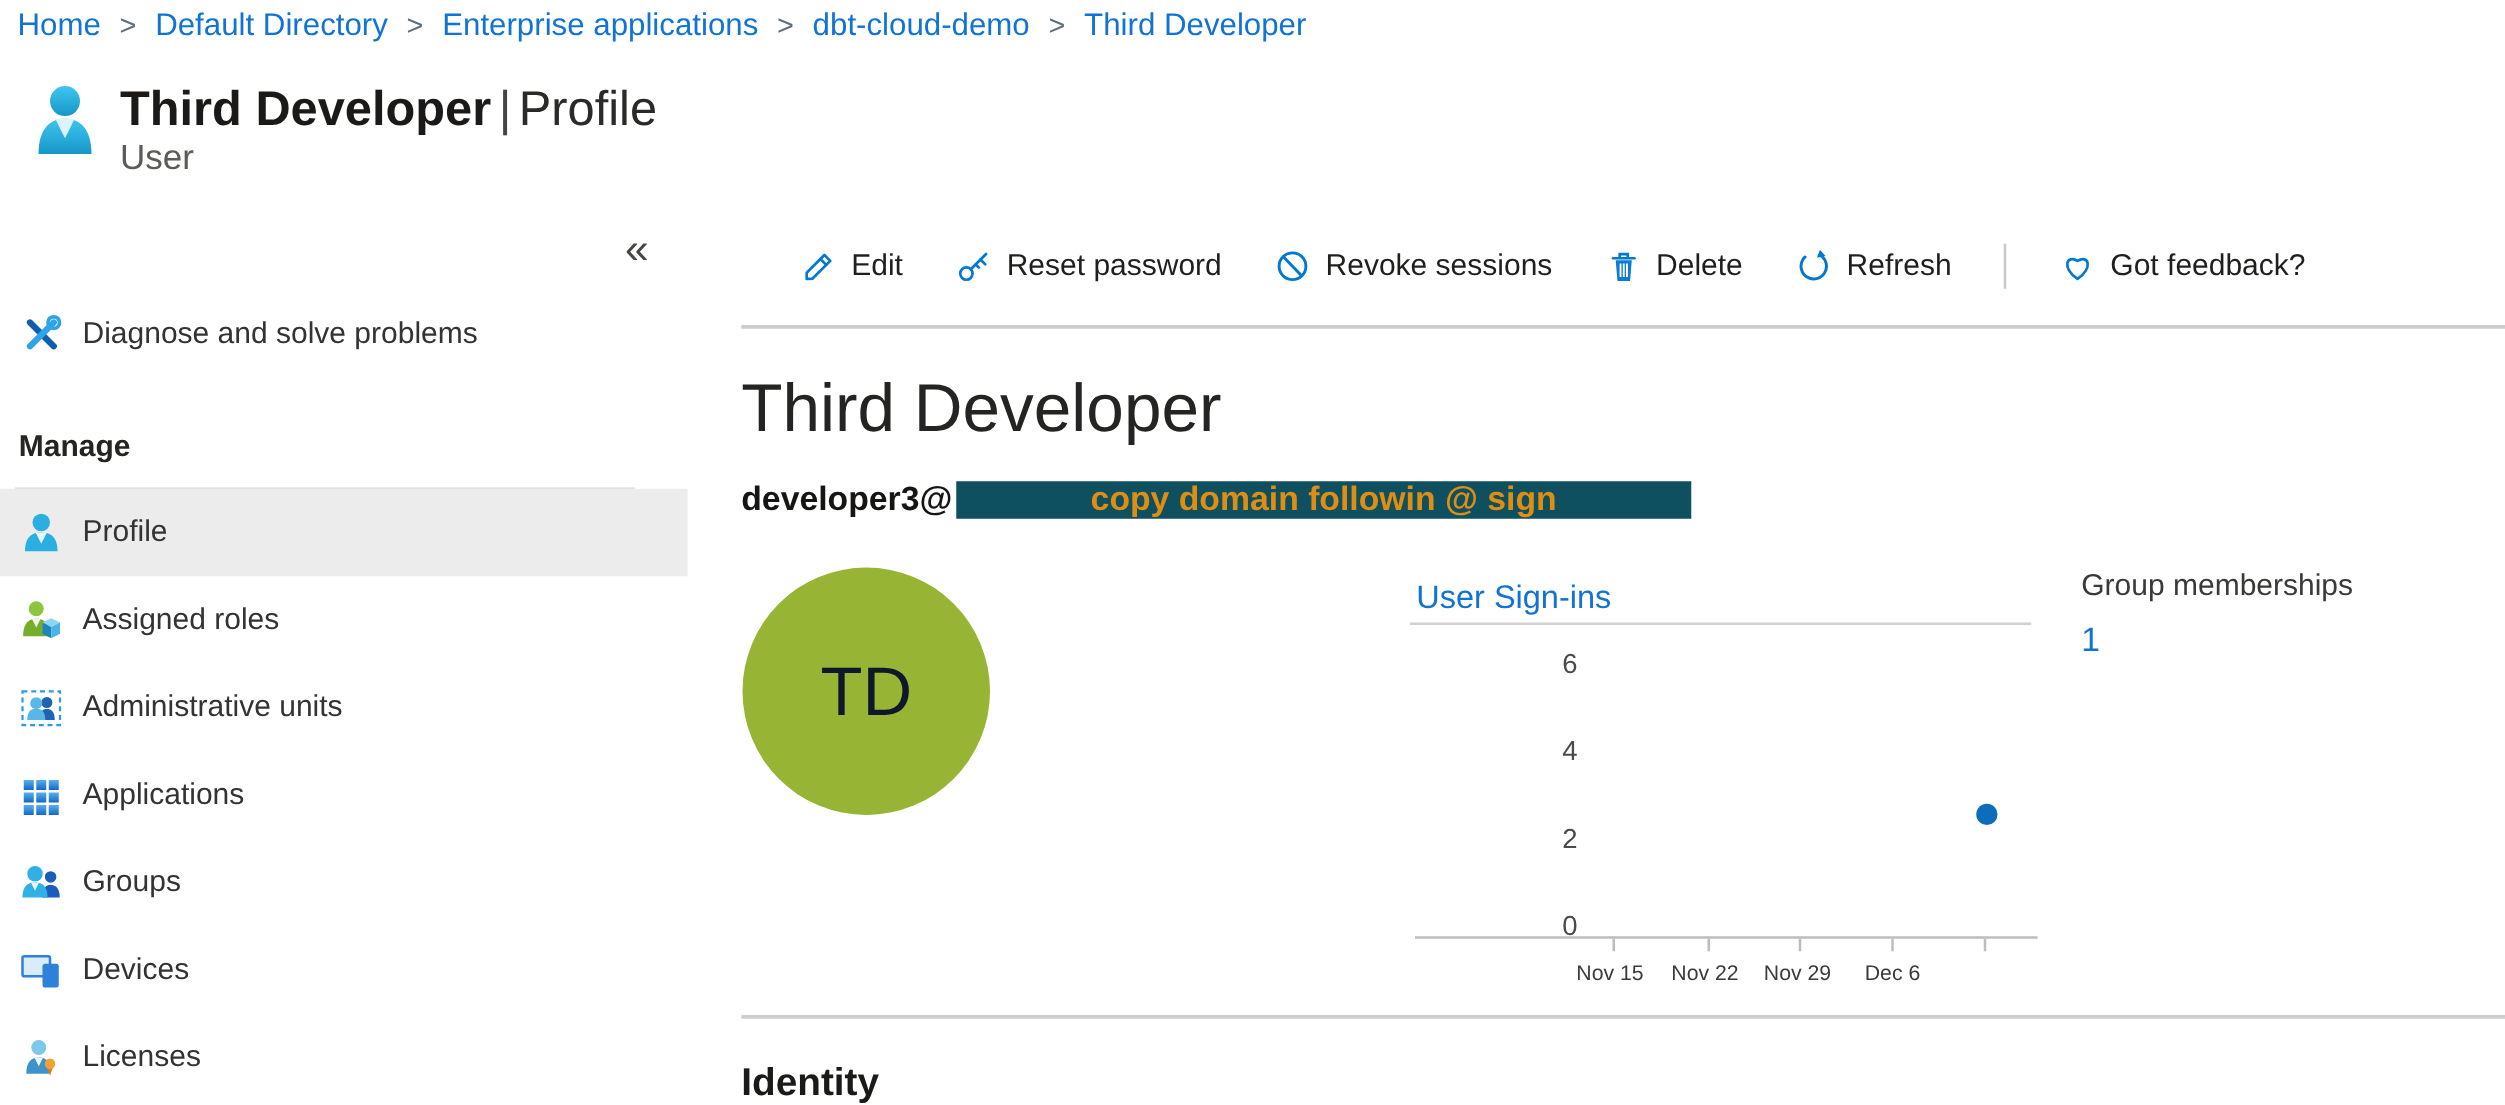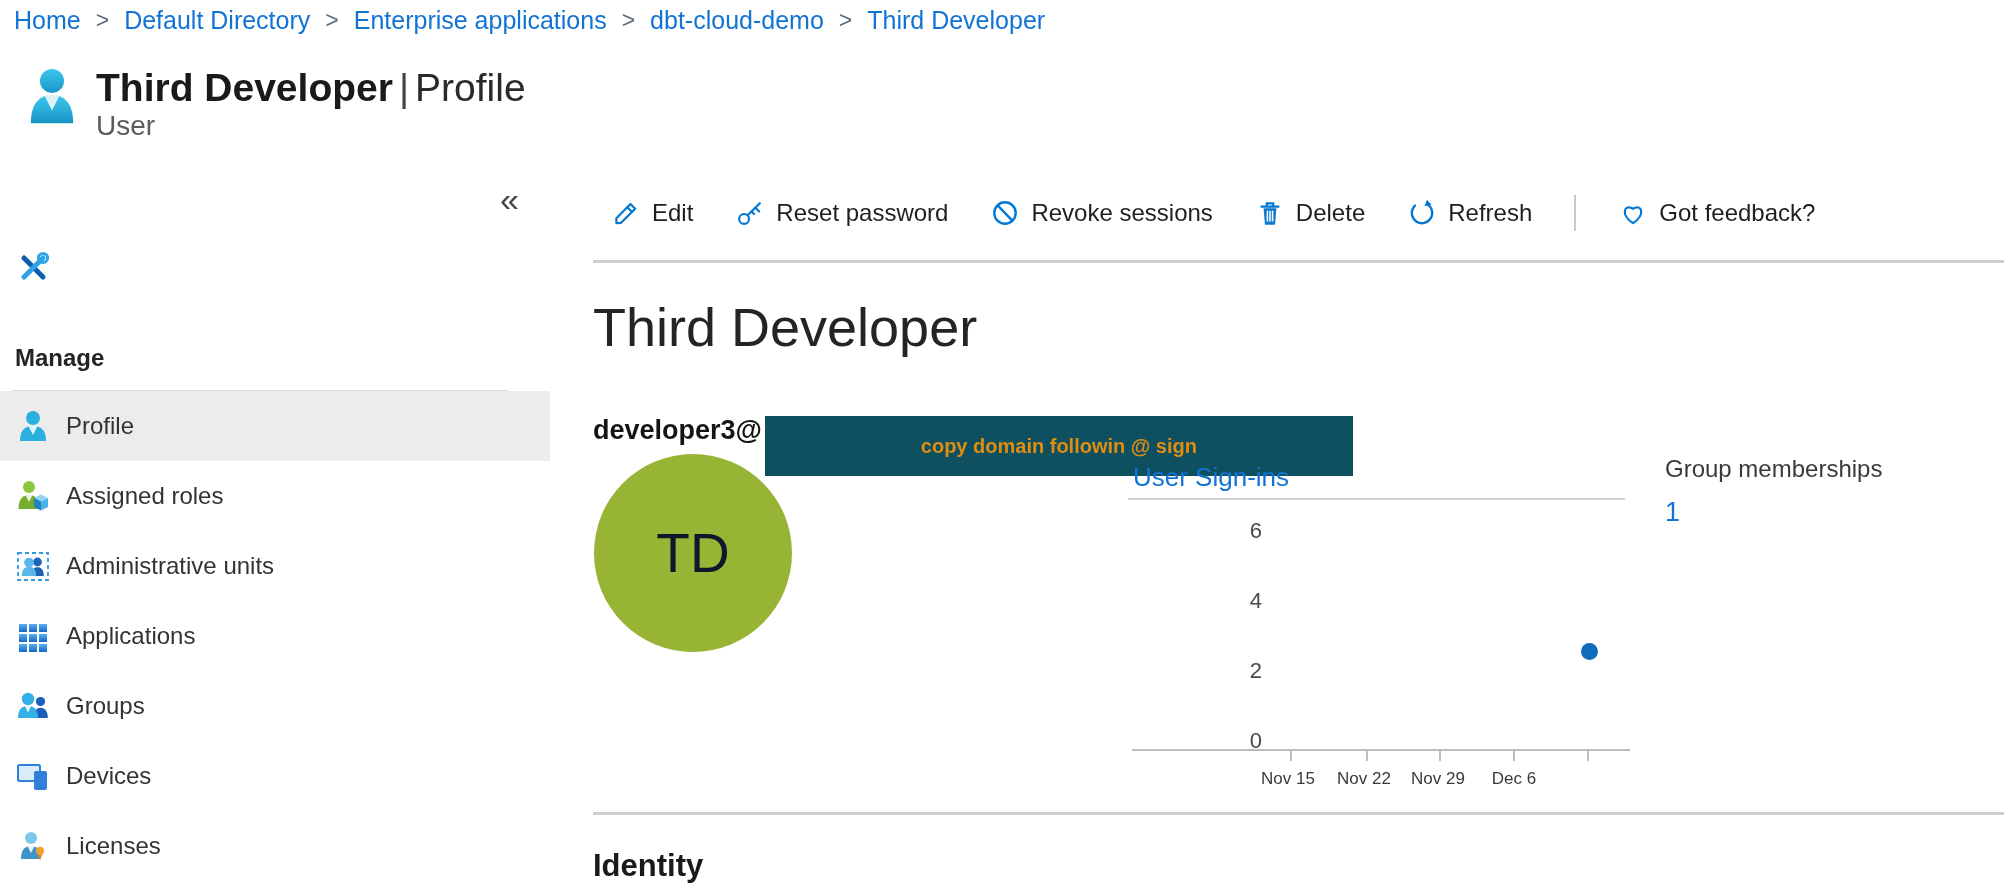--- a/index.html
+++ b/index.html
@@ -26,35 +26,35 @@
   .nav-item { display:flex; align-items:center; height:70px; padding-left:16px; cursor:pointer;
               font-size:24px; color:#333; }
   .nav-item .nicon { width:34px; height:34px; margin-right:16px; flex:0 0 34px; }
   .nav-item.selected { background:#ececec; }
   .diagnose { position:absolute; left:0; top:82px; width:550px; }
   .section-label { position:absolute; left:15px; top:194px; font-size:24px; font-weight:700; color:#252423; }
   .side-divider { position:absolute; left:12px; top:240px; width:496px; height:1px; background:#d8d8d8; }
   .nav-list { position:absolute; left:0; top:241px; width:550px; }
 
   
-  .toolbar { position:absolute; left:611px; top:190px; height:46px; display:flex; align-items:center;
+  .toolbar { position:absolute; left:640px; top:190px; height:46px; display:flex; align-items:center;
              column-gap:42px; }
   .tb-btn { display:flex; align-items:center; gap:11px; cursor:pointer; font-size:24px; color:#201f1e;
             white-space:nowrap; }
   .tb-btn svg { width:30px; height:30px; }
   .tb-sep { width:2px; height:36px; background:#c8c8c8; }
   .toolbar-underline { position:absolute; left:593px; top:260px; width:1411px; height:3px; background:#cccccc; }
 
   
   .profile-name { position:absolute; left:593px; top:296px; font-size:54px; font-weight:400; color:#252423; }
   .upn-row { position:absolute; left:593px; top:384px; display:flex; align-items:center; }
   .upn-prefix { font-size:27px; font-weight:700; color:#161514; }
-  .redaction { width:588px; height:60px; margin-left:3px; background:var(--redact-bg);
+  .redaction { width:588px; height:30px; margin-left:3px; background:var(--redact-bg);
                display:flex; align-items:center; justify-content:center;
-               font-size:20px; font-weight:700; color:var(--redact-fg);margin-top:32px; }
+               font-size:27px; font-weight:700; color:var(--redact-fg); }
   .avatar { position:absolute; left:594px; top:454px; width:198px; height:198px; border-radius:50%;
             background:var(--avatar-bg); display:flex; align-items:center; justify-content:center;
             font-size:55px; color:#0f172a; }
 
   
   .chart { position:absolute; left:1128px; top:455px; width:520px; height:380px; }
   .chart-title { position:absolute; left:5px; top:7px; font-size:26px; color:var(--link-blue);
                  cursor:pointer; text-decoration:none; }
   .chart-title-underline { position:absolute; left:0; top:43px; width:497px; height:2px; background:#d0d0d0; }
   .ylabel { position:absolute; width:34px; left:100px; text-align:right; font-size:22px; color:#4a4a4a; }
@@ -117,20 +117,21 @@
     <span class="collapse-btn">«</span>
 
     <div class="nav-item diagnose">
       <span class="nicon">
         <svg viewBox="0 0 34 34">
           <line x1="8" y1="8" x2="27" y2="27" stroke="#0d5fae" stroke-width="5" stroke-linecap="round"></line>
           <line x1="27" y1="8" x2="8" y2="27" stroke="#2ea3e8" stroke-width="5" stroke-linecap="round"></line>
           <circle cx="27" cy="8" r="4.6" fill="none" stroke="#2ea3e8" stroke-width="3"></circle>
         </svg>
       </span>
+      <span>Diagnose and solve problems</span>
     </div>
 
     <div class="section-label">Manage</div>
     <div class="side-divider"></div>
 
     <div class="nav-list">
 
       <div class="nav-item selected">
         <span class="nicon">
           <svg viewBox="0 0 34 34">

